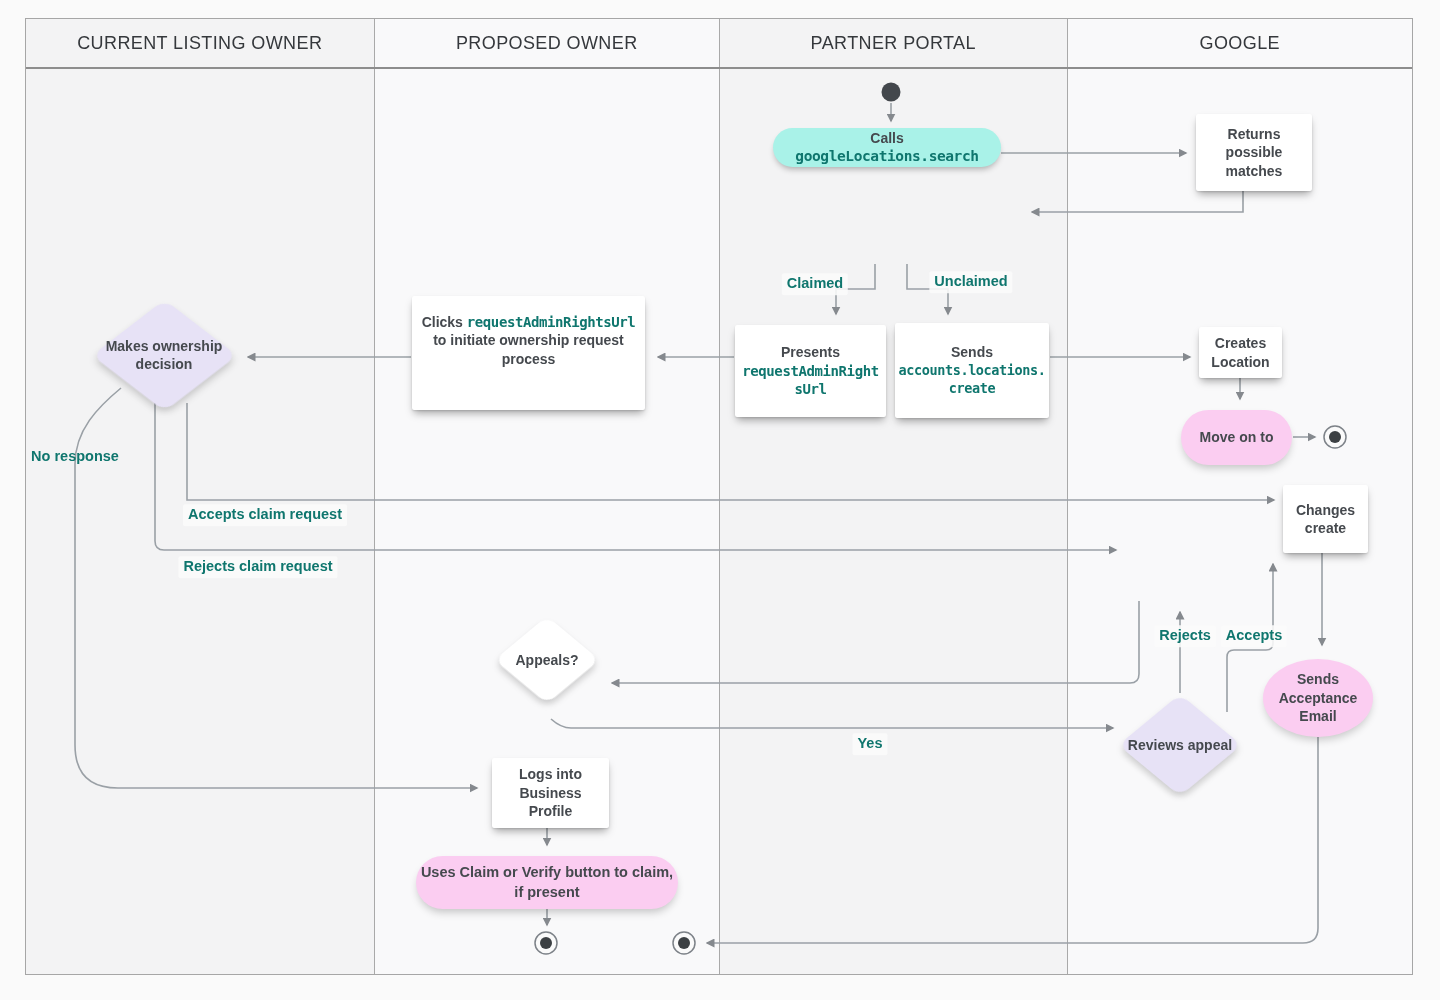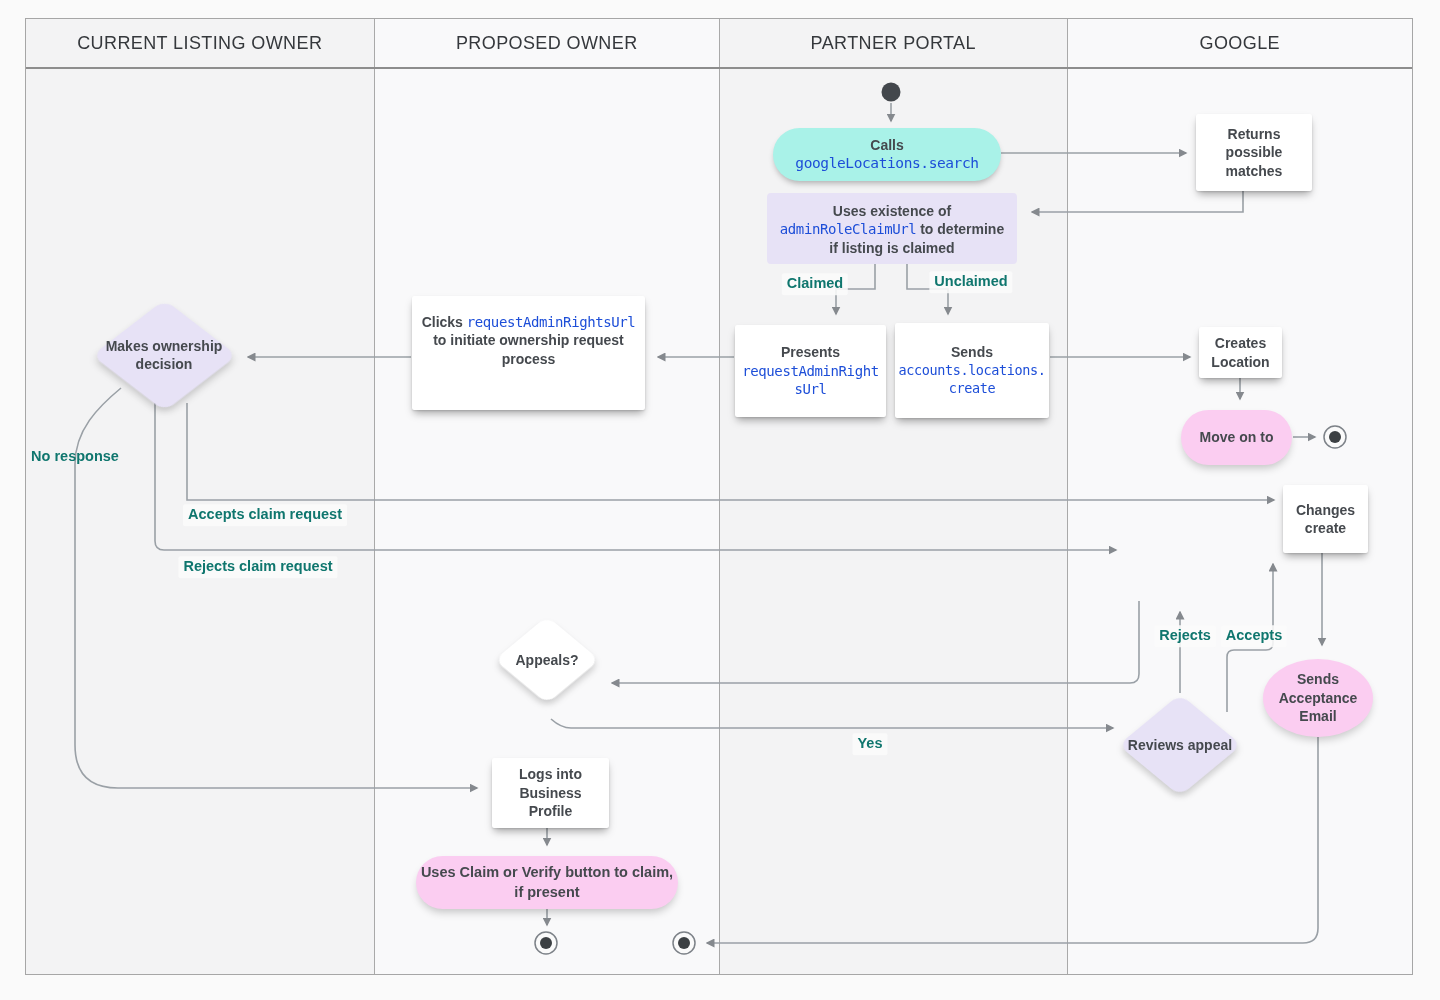--- a/index.html
+++ b/index.html
@@ -29,21 +29,21 @@
   svg.edges{position:absolute;left:0;top:0;z-index:2;}
   svg.edges path.edge{fill:none;stroke:#9aa0a6;stroke-width:1.6px;}
   
   .node{
     position:absolute;z-index:3;display:flex;align-items:center;justify-content:center;
     text-align:center;font-weight:bold;font-size:14px;line-height:1.32;color:#45494e;
     box-sizing:border-box;
   }
   .node code{
     font-family:"DejaVu Sans Mono","Liberation Mono",monospace;
-    font-weight:normal;font-size:13.5px;color:#1d4ed8;letter-spacing:-0.4px;
+    font-weight:bold;font-size:13.5px;color:#0f766e;letter-spacing:-0.4px;
     overflow-wrap:anywhere;
   }
   .card{
     background:#ffffff;border-radius:2px;
     box-shadow:0 5px 8px -2px rgba(0,0,0,.35), 0 1px 2px rgba(0,0,0,.12);
     padding:8px 6px;
   }
   .pill{border-radius:28px;}
   .pill-teal{background:var(--teal);box-shadow:0 4px 6px -2px rgba(0,0,0,.3);}
   .pill-pink{background:var(--pink);box-shadow:0 5px 8px -2px rgba(0,0,0,.22);}
@@ -127,34 +127,29 @@
     <g>
       <circle cx="546" cy="943" r="11" fill="#fafafa" stroke="#7d8288" stroke-width="1.5"></circle>
       <circle cx="546" cy="943" r="6" fill="#3c4043"></circle>
     </g>
     <g>
       <circle cx="684" cy="943" r="11" fill="#fafafa" stroke="#7d8288" stroke-width="1.5"></circle>
       <circle cx="684" cy="943" r="6" fill="#3c4043"></circle>
     </g>
   </svg>
 
-  <div class="node pill pill-teal" style="left:773px;top:128px;width:228px;height:53px;flex-direction:column">
+  <div class="node pill pill-teal" style="left:773px;top:128px;width:228px;height:39px;flex-direction:column">
     <span class="block">Calls</span>
     <code class="block" style="font-size:14.5px">googleLocations.search</code>
   </div>
 
   <div class="node card" style="left:1196px;top:114px;width:116px;height:77px">
     <span>Returns possible matches</span>
   </div>
 
-  <div class="node note" style="left:767px;top:193px;width:250px;height:71px;display:block;padding-top:9px">
-    <span>Uses existence of</span>
-    <code style="font-size:14px">adminRoleClaimUrl</code>
-    <span>to determine if listing is claimed</span>
-  </div>
 
   <div class="node card" style="left:735px;top:325px;width:151px;height:92px;flex-direction:column">
     <span class="block">Presents</span>
     <code class="block" style="font-size:14px">requestAdminRightsUrl</code>
   </div>
 
   <div class="node card" style="left:895px;top:323px;width:154px;height:95px;flex-direction:column;padding:8px 2px">
     <span class="block">Sends</span>
     <code class="block" style="font-size:13.5px">accounts.locations.create</code>
   </div>

